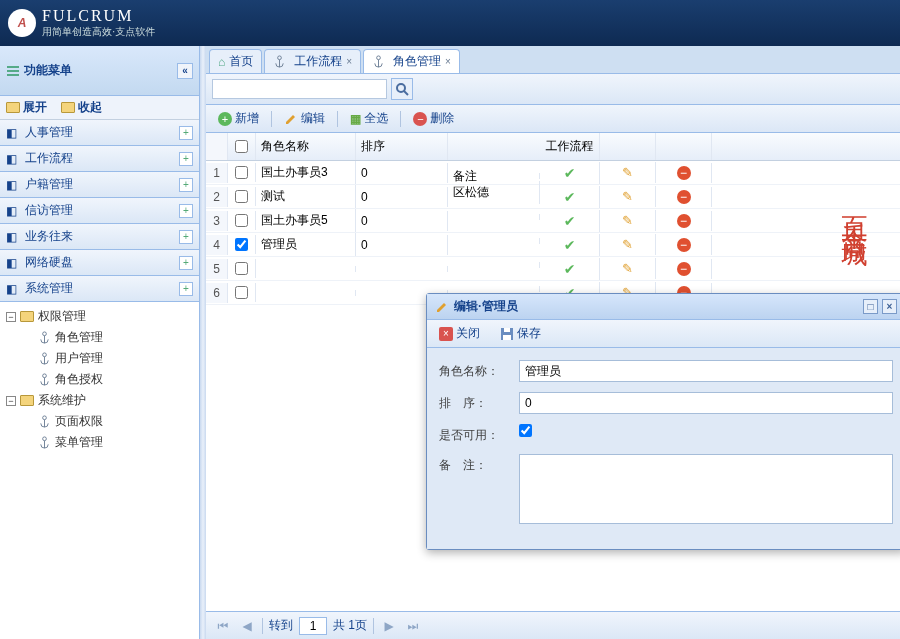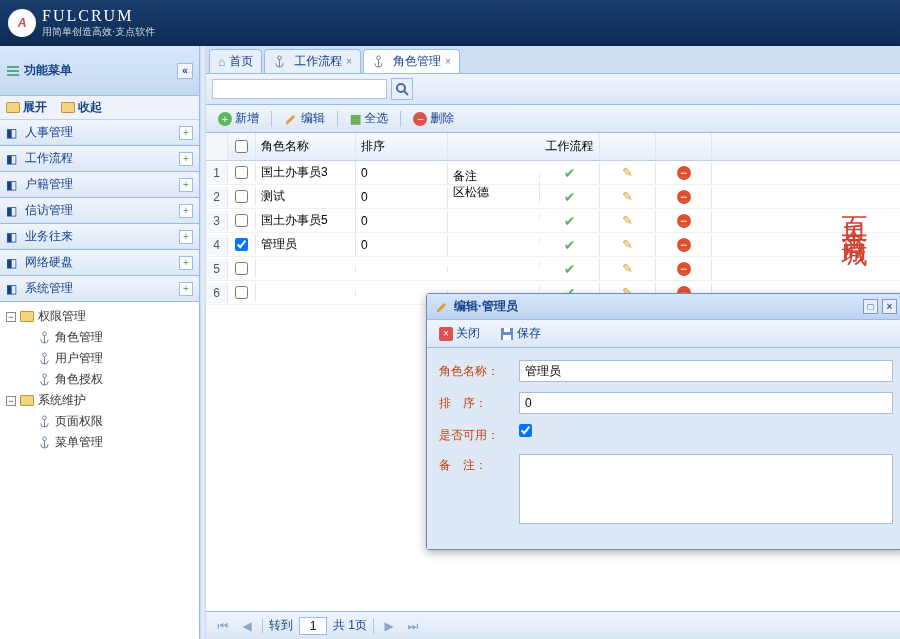--- a/index.html
+++ b/index.html
@@ -58,21 +58,21 @@
 .pager { height:28px; background:linear-gradient(#f0f5fc,#dbe7f6); border-top:1px solid #99bbe8; display:flex; align-items:center; padding:0 8px; gap:6px; color:#15428b; }
 .pager .pgbtn { width:18px; height:18px; display:flex; align-items:center; justify-content:center; color:#8ea6c6; cursor:pointer; }
 .pager input { width:28px; height:18px; border:1px solid #99bbe8; text-align:center; }
 .dialog { position:absolute; left:220px; top:247px; width:480px; background:#cedff2; border:1px solid #6a8dc0; box-shadow:0 3px 10px rgba(0,0,0,.3); border-radius:3px; }
 .dlg-hdr { background:linear-gradient(#d6e6fb,#bcd3f0); padding:4px 8px; display:flex; align-items:center; color:#15428b; font-weight:bold; border-bottom:1px solid #99bbe8; }
 .dlg-hdr .win-ico { margin-left:auto; display:flex; gap:4px; }
 .win-ico span { width:15px; height:15px; border:1px solid #7a9ac8; background:#e7effa; display:flex; align-items:center; justify-content:center; font-size:10px; cursor:pointer; color:#3b5f95; }
 .dlg-tbar { background:linear-gradient(#f0f5fc,#dbe7f6); border-bottom:1px solid #99bbe8; padding:3px 6px; display:flex; align-items:center; gap:8px; }
 .dlg-body { background:#dfe9f6; padding:12px; }
 .frow { display:flex; align-items:flex-start; margin-bottom:10px; }
-.flab { width:80px; color:#c2410c; padding-top:3px; }
+.flab { width:80px; color:#404040; padding-top:3px; }
 .finp { flex:1; }
 .finp input[type=text] { width:100%; height:22px; border:1px solid #a6bdd9; padding:0 5px; }
 .finp textarea { width:100%; height:70px; border:1px solid #a6bdd9; padding:4px 5px; resize:none; }
 .ico-close { width:14px; height:14px; background:#d9534f; color:#fff; display:inline-flex; align-items:center; justify-content:center; font-size:10px; border-radius:2px; }
 .ico-save { width:14px; height:14px; color:#3a6aa8; }
 .ico-lines { width:14px; height:14px; }
 svg { display:block; }
 </style>
 </head>
 <body>

